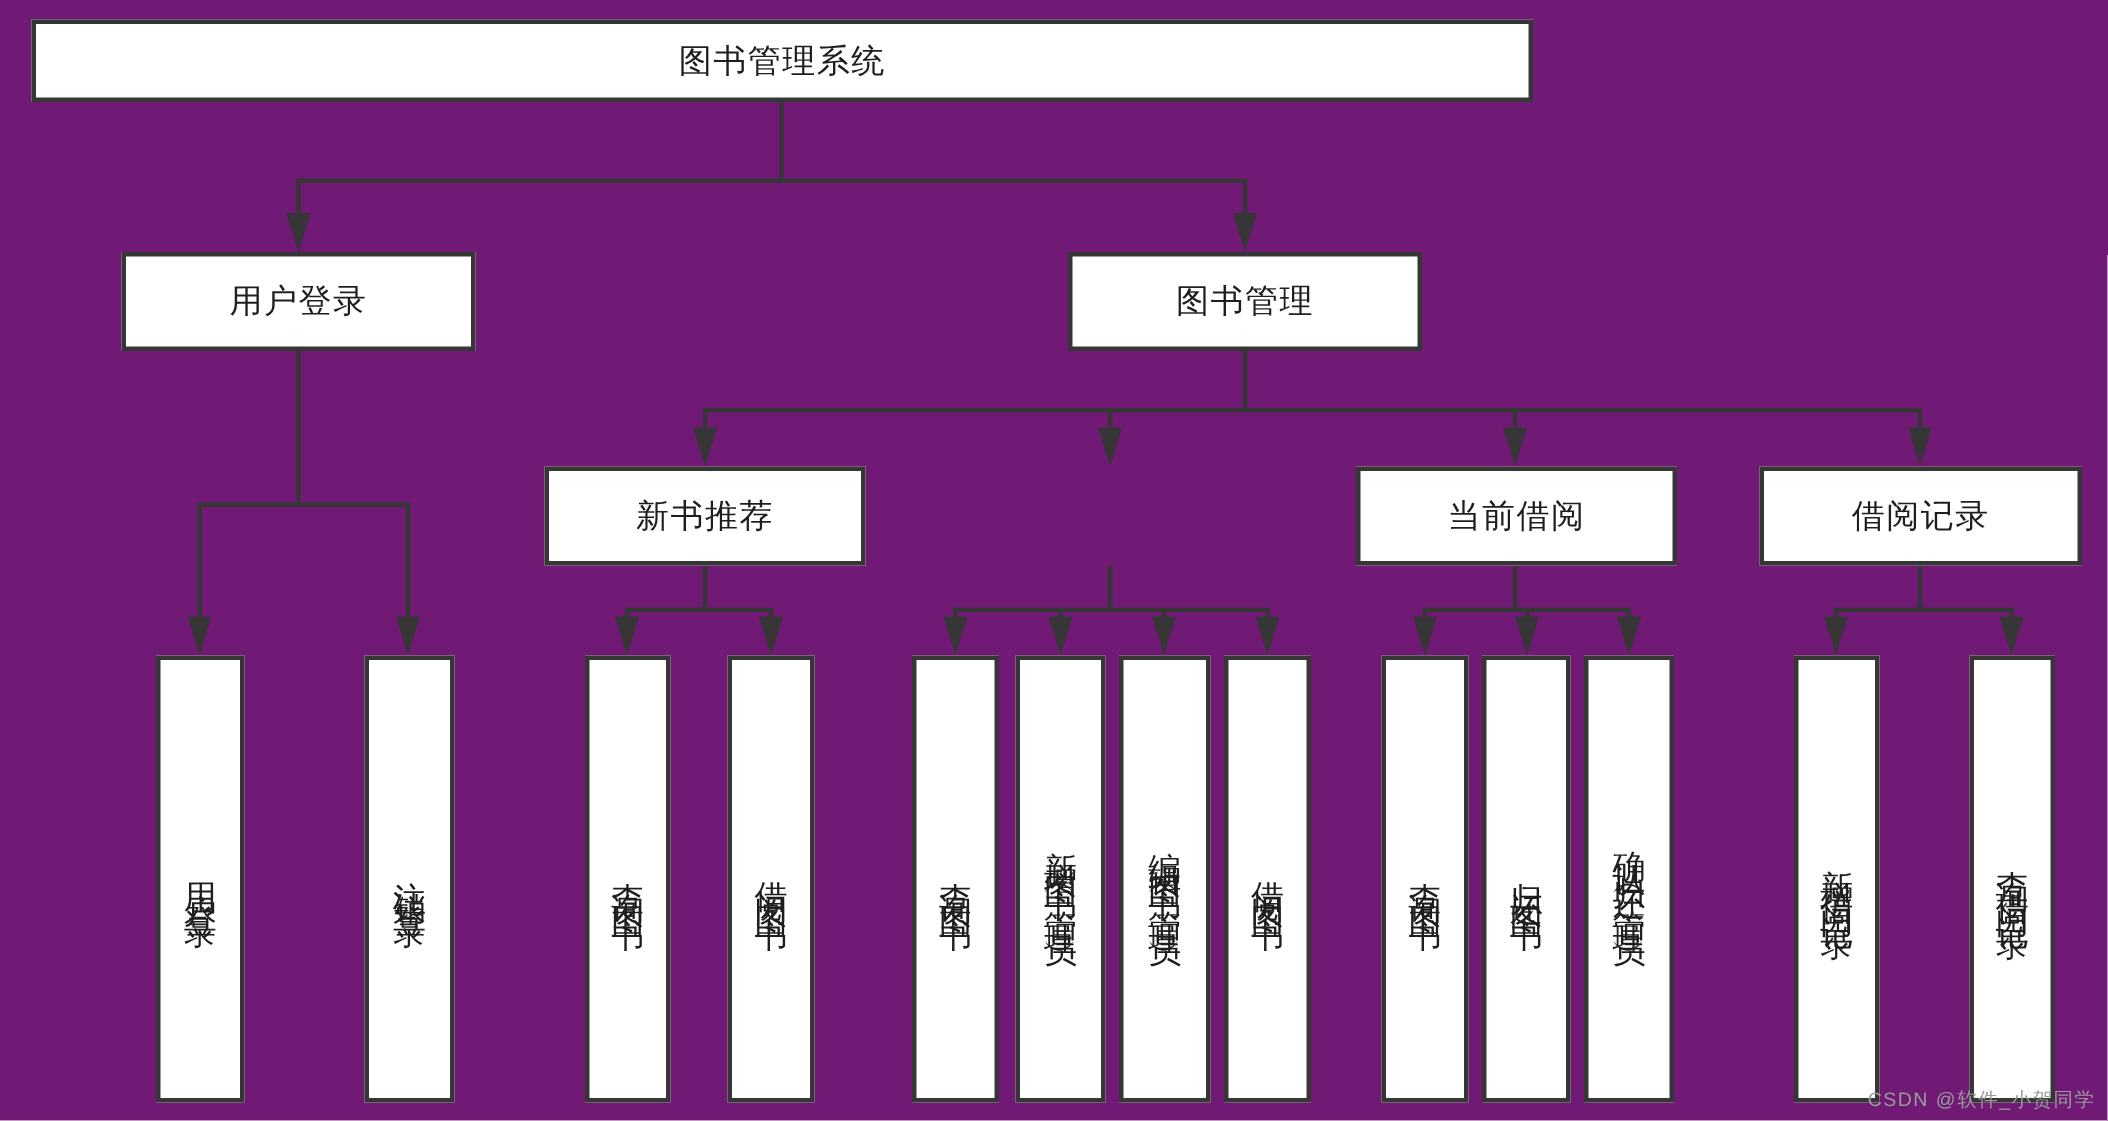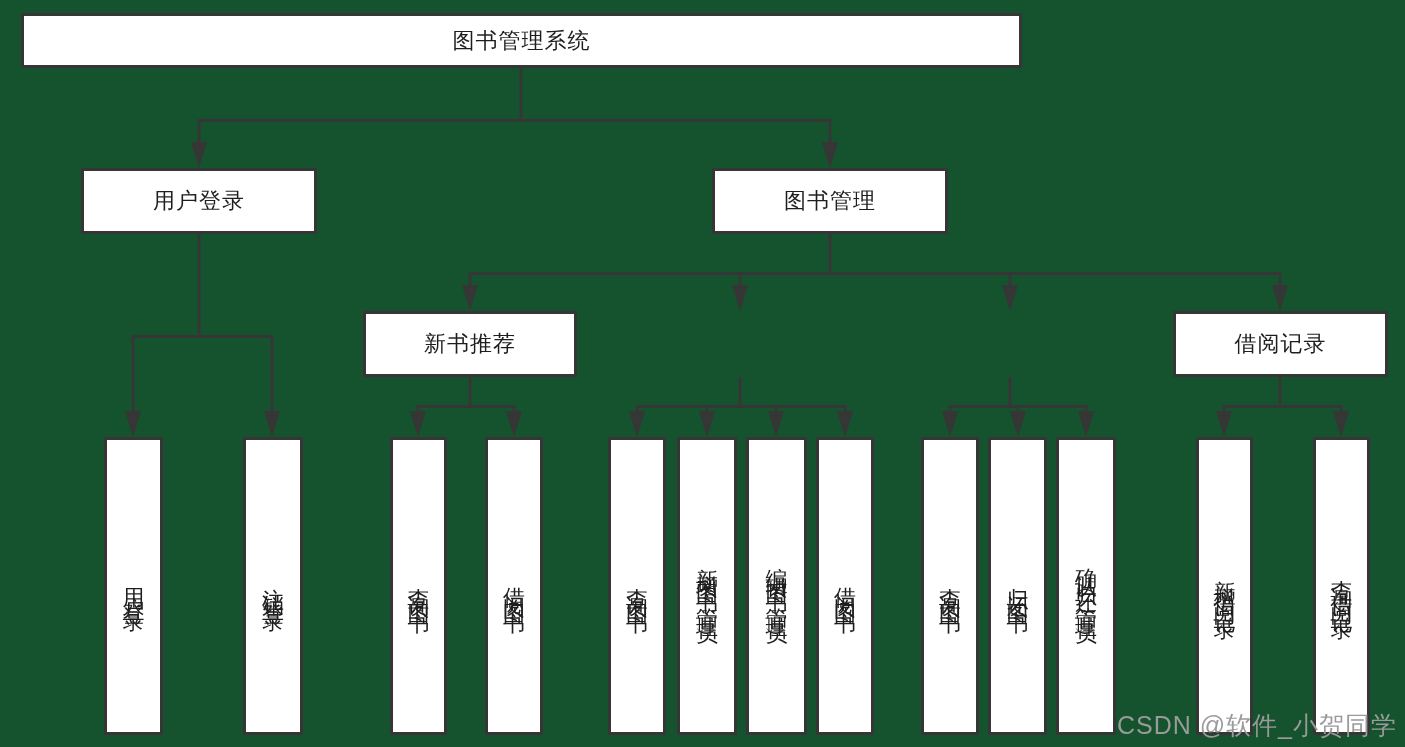--- a/index.html
+++ b/index.html
@@ -2,21 +2,21 @@
 <html><head>
 <meta charset="utf-8">
 <style>
   html, body { margin: 0; padding: 0; background: #ffffff; }
   body { font-family: "Liberation Sans", sans-serif; }
 
   .canvas {
     position: relative;
     width: 1405px;
     height: 747px;
-    background: #14532d;
+    background: #701a75;
     overflow: hidden;
     text-decoration: underline;
   }
 
   svg.connectors {
     position: absolute;
     left: 0; top: 0;
     width: 1405px;
     height: 747px;
   }
@@ -40,21 +40,21 @@
     text-orientation: mixed;
     letter-spacing: 8px;
     font-size: 22px;
     line-height: 1;
   }
 
   .watermark {
     position: absolute;
     right: 8px;
     bottom: 5px;
-    font-size: 25px;
+    font-size: 13px;
     color: #9a9a9a;
     letter-spacing: 1px;
     white-space: nowrap;
   }
 </style>
 </head>
 <body>
 
 <div class="canvas">
 
@@ -122,20 +122,21 @@
 
   <div class="node" style="left:21px; top:13px; width:1001px; height:55px;">图书管理系统</div>
 
   <div class="node" style="left:81px; top:168px; width:236px; height:66px;">用户登录</div>
 
   <div class="node" style="left:712px; top:168px; width:236px; height:66px;">图书管理</div>
 
   <div class="node" style="left:363px; top:311px; width:214px; height:66px;">新书推荐</div>
 
 
+  <div class="node" style="left:904px; top:311px; width:214px; height:66px;">当前借阅</div>
 
   <div class="node" style="left:1173px; top:311px; width:215px; height:66px;">借阅记录</div>
 
   <div class="node leaf" style="left:104px; top:437px; width:59px; height:298px;">用户登录</div>
 
   <div class="node leaf" style="left:243px; top:437px; width:60px; height:298px;">注销登录</div>
 
   <div class="node leaf" style="left:390px; top:437px; width:57px; height:298px;">查询图书</div>
 
   <div class="node leaf" style="left:485px; top:437px; width:58px; height:298px;">借阅图书</div>

